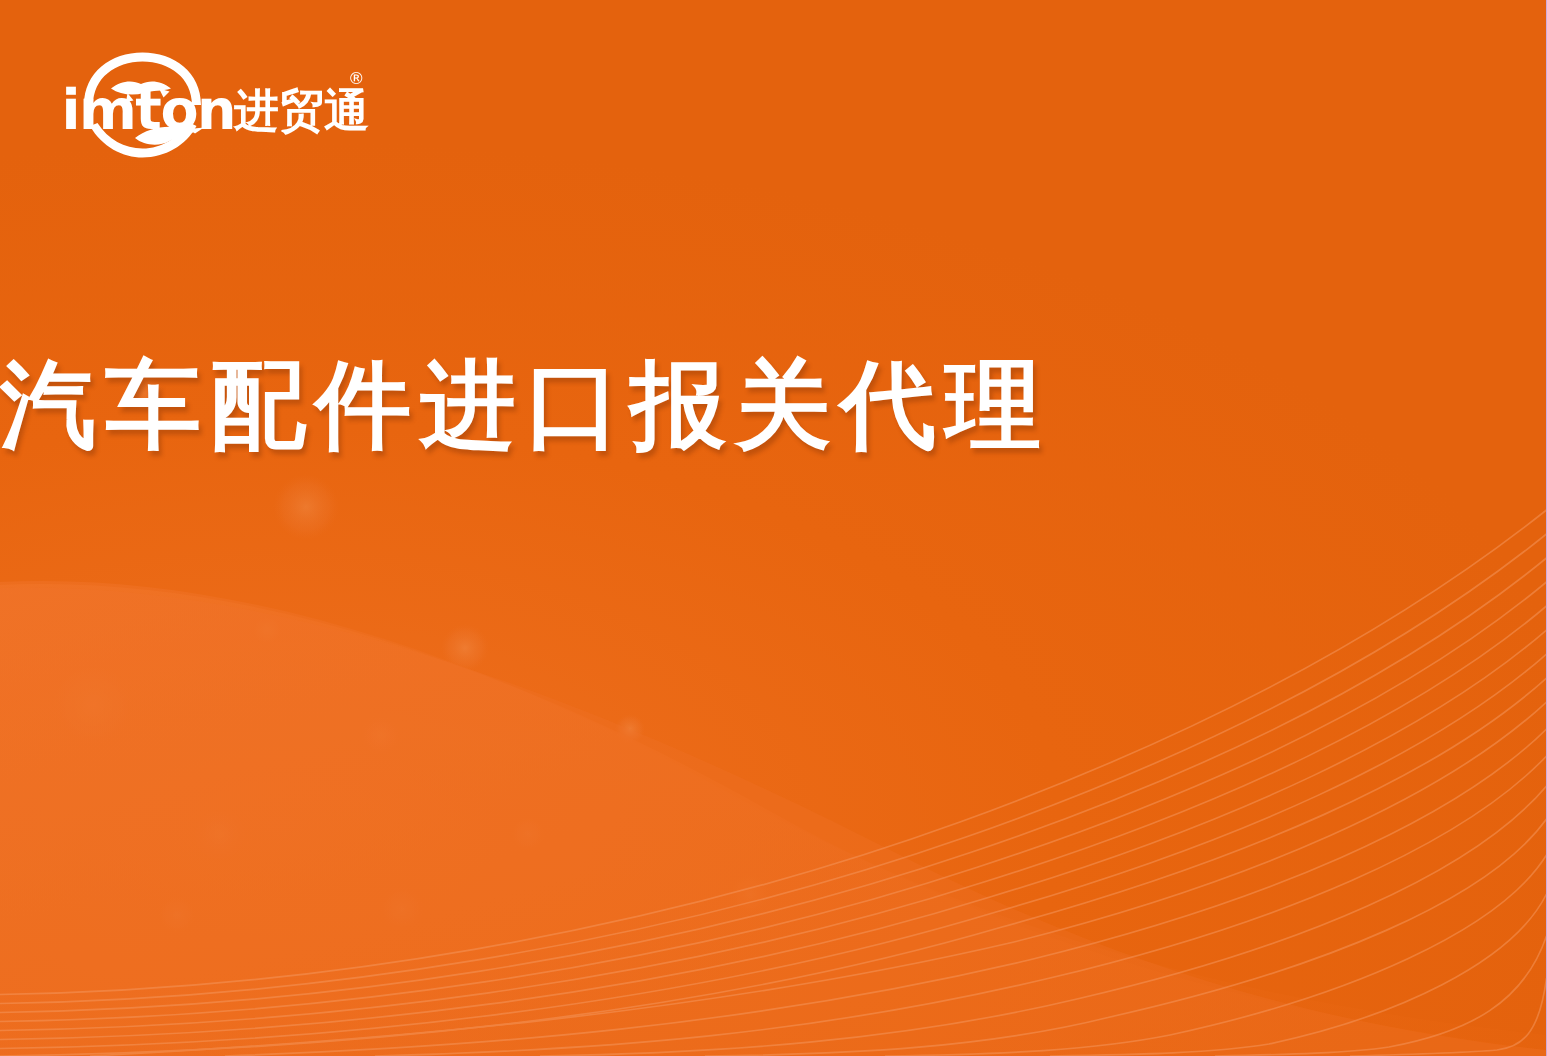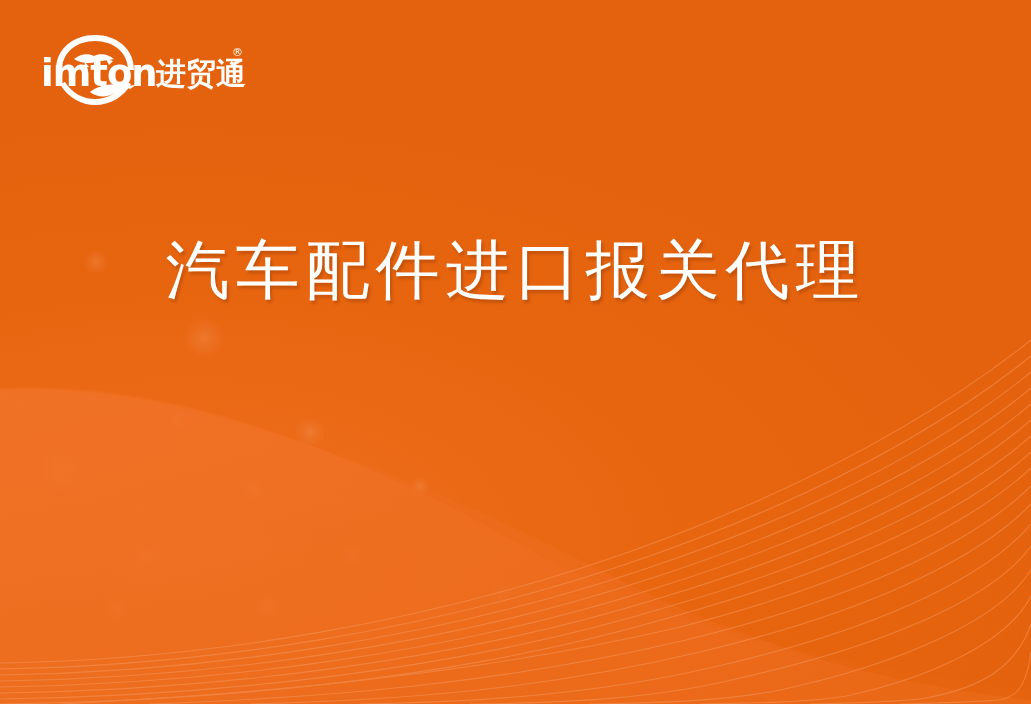--- a/index.html
+++ b/index.html
@@ -46,27 +46,26 @@
     height: 80px;
   }
   .logo svg { display: block; width: 210px; height: 80px; }
 
   
   .headline {
     position: absolute;
     left: 0;
     right: 0;
     top: 228px;
-    text-align: center;
     color: #ffffff;
     font-family: "DejaVu Serif", "Liberation Serif", serif;
     font-size: 64px;
     line-height: 1.33;
     letter-spacing: 6px;
-    font-weight: 400;
+    font-weight: 700;
     text-shadow: 2px 3px 3px rgba(120, 45, 5, 0.33);
     white-space: nowrap;
   }
   .headline .line { display: block; }
 </style>
 </head>
 <body>
 
 <div class="banner">
 

